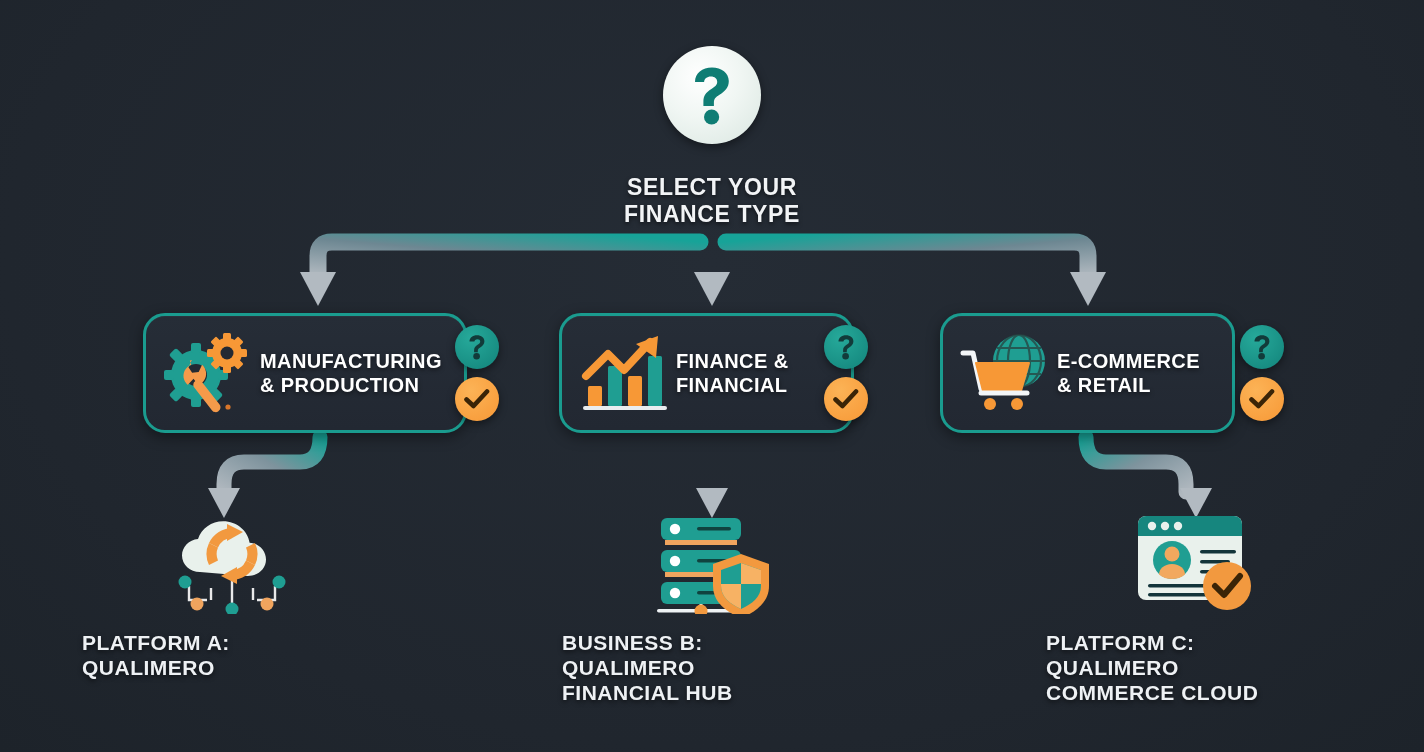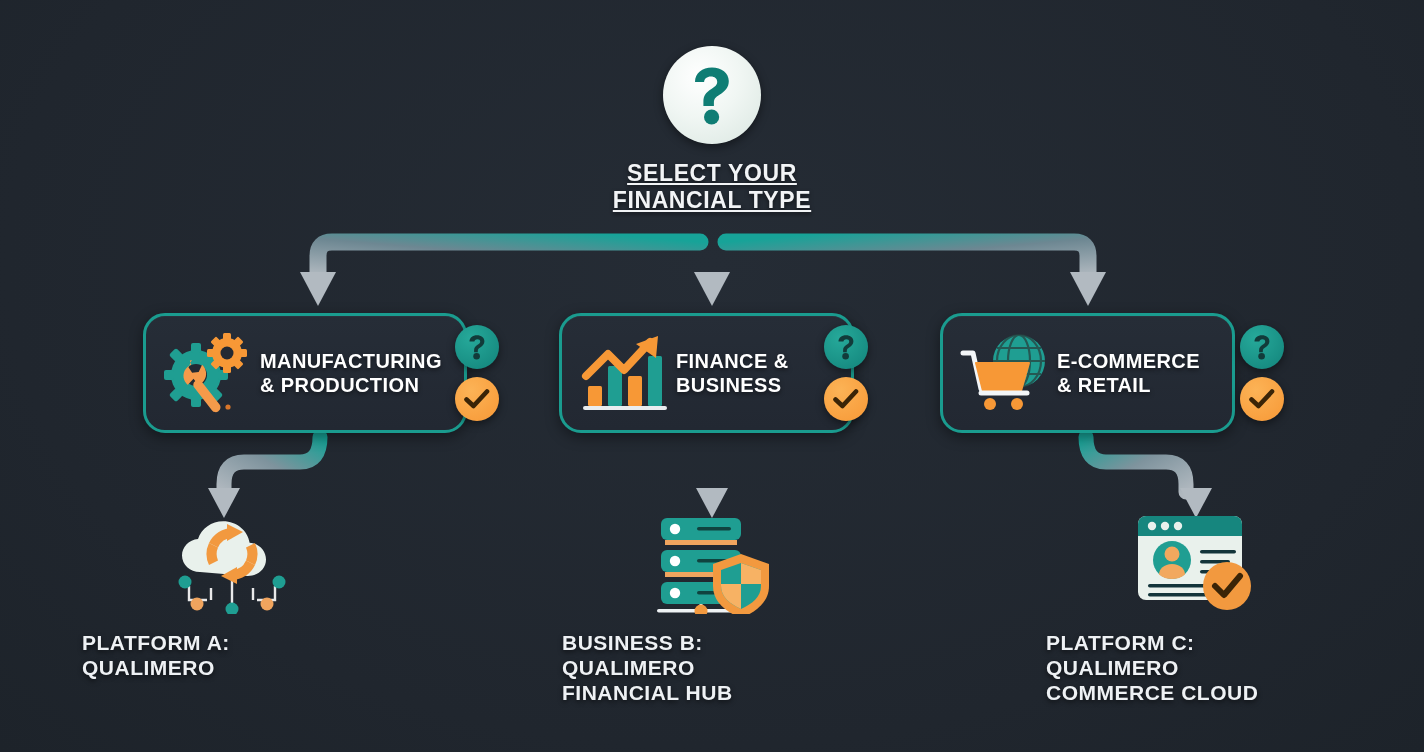--- a/index.html
+++ b/index.html
@@ -38,28 +38,27 @@
     height: 98px;
     margin: 0 auto;
     border-radius: 50%;
     background: radial-gradient(circle at 38% 32%, #ffffff 0%, #f0f6f3 45%, #d9e6e0 100%);
     box-shadow: 0 3px 10px rgba(0,0,0,0.45);
     display: flex;
     align-items: center;
     justify-content: center;
   }
   .root-label {
-    margin-top: 16px;
+    margin-top: 30px;
     color: #f2f4f6;
     font-size: 23px;
     font-weight: bold;
     letter-spacing: 0.6px;
     line-height: 1.18;
     text-shadow: 0 2px 4px rgba(0,0,0,0.55);
-    text-decoration: underline;
   }
 
   
   .cat-box {
     position: absolute;
     top: 313px;
     height: 120px;
     border: 3px solid #1a9c8f;
     border-radius: 22px;
     background: linear-gradient(180deg, #262d37 0%, #222832 100%);
@@ -210,21 +209,21 @@
 
   <div class="root-node">
     <div class="root-circle">
       <svg width="60" height="64" viewBox="0 0 60 64" aria-hidden="true">
         <path d="M13 19c0-9 7.2-14.5 17-14.5 9.6 0 16.8 5.4 16.8 13.6 0 6.6-3.7 10.2-9.3 13.7-4.2 2.6-5.6 4.3-5.6 8.1v3.2H21.4v-4.3c0-6 2.3-9.2 8-12.8 4.3-2.7 5.8-4.3 5.8-7.2 0-3.2-2.5-5.3-6.3-5.3-4 0-6.6 2.3-6.8 5.5z" fill="#0f7d74"></path>
         <circle cx="29.6" cy="54" r="7.6" fill="#0f7d74"></circle>
       </svg>
     </div>
     <div class="root-label">
       <div>SELECT YOUR</div>
-      <div>FINANCIAL TYPE</div>
+      <div>FINANCE TYPE</div>
     </div>
   </div>
 
   <div class="cat-box" id="cat-0">
     <div class="cat-icon">
       <svg width="92" height="84" viewBox="0 0 92 84" aria-hidden="true">
 
         <g fill="#1f9e92">
           <circle cx="34" cy="44" r="25"></circle>
           <g>
@@ -286,21 +285,21 @@
         <rect x="28" y="34" width="14" height="40" rx="1.5" fill="#1f9e92"></rect>
         <rect x="48" y="44" width="14" height="30" rx="1.5" fill="#f79836"></rect>
         <rect x="68" y="24" width="14" height="50" rx="1.5" fill="#1f9e92"></rect>
         <rect x="3" y="74" width="84" height="4" rx="2" fill="#e9edf0"></rect>
         <path d="M6 44 L28 22 L44 38 L70 10" fill="none" stroke="#f79836" stroke-width="8" stroke-linecap="round" stroke-linejoin="round"></path>
         <path d="M78 4 L76 26 L56 12 Z" fill="#f79836"></path>
       </svg>
     </div>
     <div class="cat-label">
       <div>FINANCE &amp;</div>
-      <div>BUSINESS</div>
+      <div>FINANCIAL</div>
     </div>
   </div>
   <div class="badge-stack" id="badges-1">
     <div class="badge help">
       <svg width="22" height="26" viewBox="0 0 22 26" aria-hidden="true">
         <path d="M3.5 7.5C3.5 3.8 6.6 1.3 11 1.3c4.3 0 7.4 2.4 7.4 6 0 2.9-1.7 4.5-4.2 6.1-1.8 1.2-2.4 1.9-2.4 3.5v1.3H8.1v-1.9c0-2.6 1-4 3.5-5.6 1.9-1.2 2.6-1.9 2.6-3.2 0-1.4-1.1-2.3-2.8-2.3-1.8 0-2.9 1-3 2.4z" fill="#123b3a"></path>
         <circle cx="10.6" cy="22.3" r="3.3" fill="#123b3a"></circle>
       </svg>
     </div>
     <div class="badge check">

